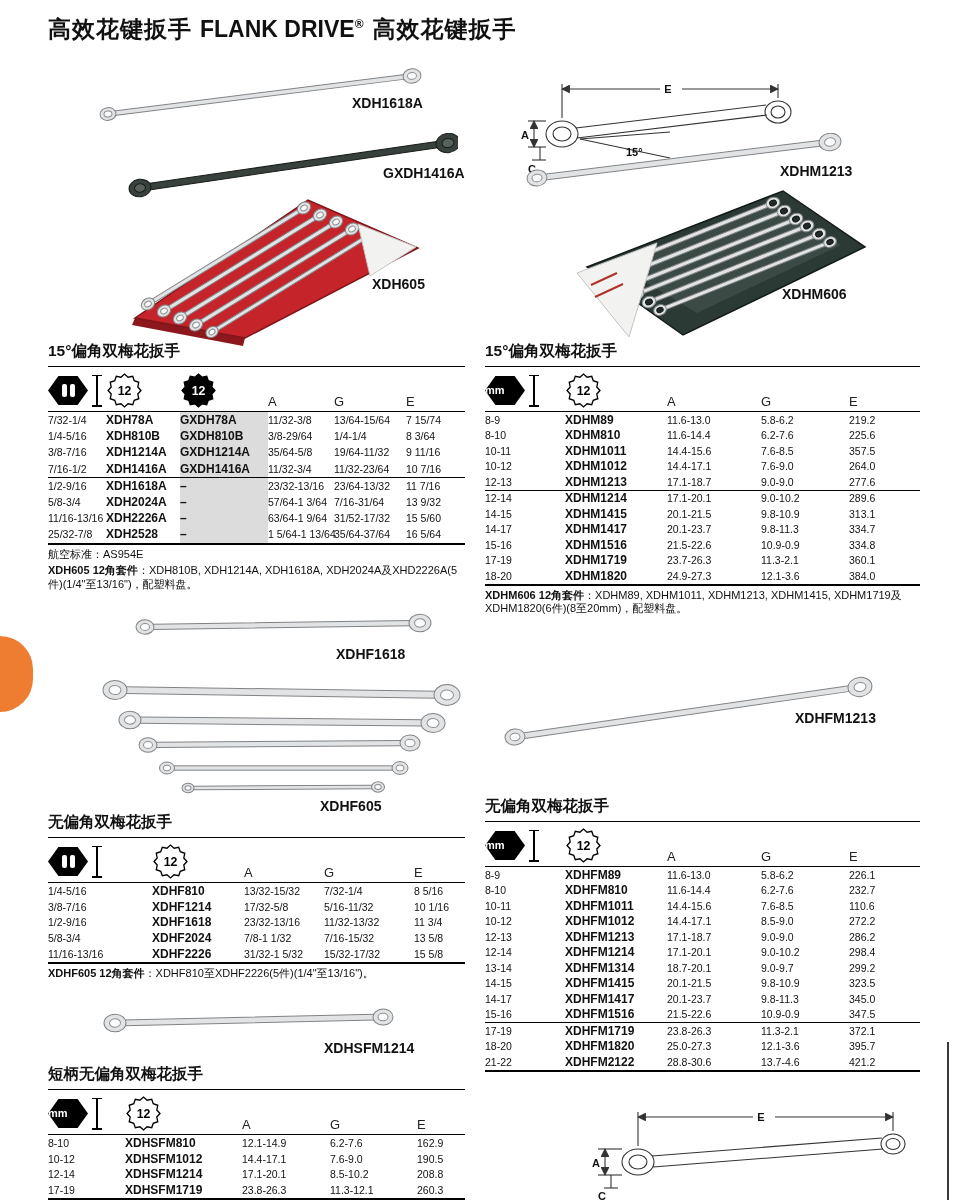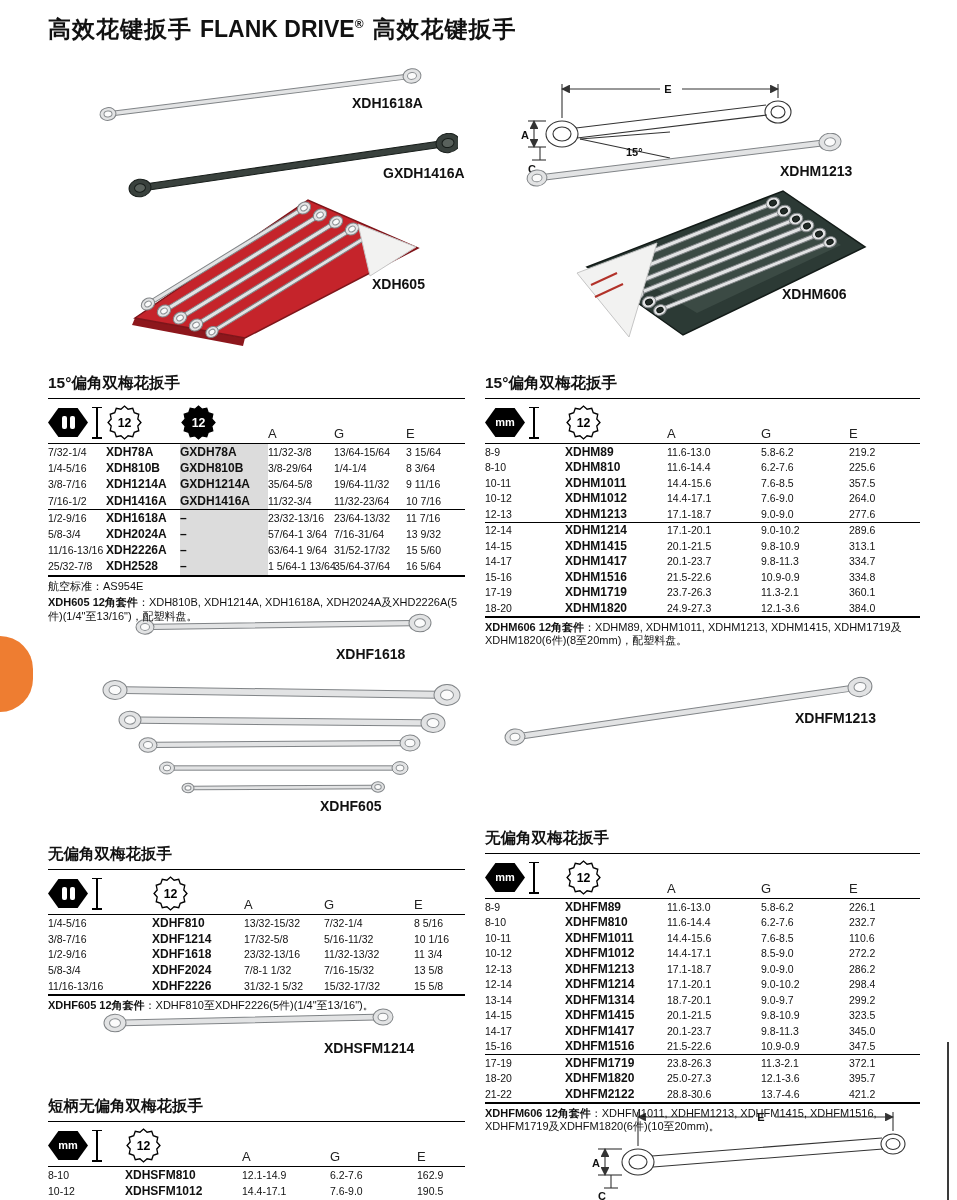--- a/index.html
+++ b/index.html
@@ -6,42 +6,42 @@
   #page{position:relative;width:957px;height:1200px;background:#ffffff;overflow:hidden;
         font-family:"Liberation Sans","DejaVu Sans",sans-serif;color:#111;padding-left:48px;}
   h1{position:absolute;left:48px;top:14px;margin:0;font-size:23px;font-weight:bold;letter-spacing:1px;}
   h1 .en{margin-left:8px;letter-spacing:0;}
   h1 sup{font-size:12px;}
   h1 .cn2{margin-left:8px;}
   .tab{position:absolute;left:0;top:636px;width:33px;height:76px;background:#ee7d31;border-radius:0 40px 40px 0;}
   .vline{position:absolute;left:947px;top:1042px;width:2px;height:158px;background:#3a3a3a;}
   .illus{position:absolute;}
   .plabel{position:absolute;font-weight:bold;font-size:14px;white-space:nowrap;}
-  .sec{position:absolute;margin-top:32px;}
+  .sec{position:absolute;}
   .sec-title{font-weight:bold;font-size:15.5px;margin:0 0 4px 0;}
   table{border-collapse:collapse;table-layout:fixed;width:100%;
         border-top:1.5px solid #000;border-bottom:2px solid #000;}
   thead th{border-bottom:1.5px solid #000;height:42px;}
   th{font-weight:normal;text-align:left;vertical-align:bottom;padding:0 0 2px 0;}
   .collbl{font-size:13px;color:#222;}
   td{font-size:10.5px;padding:0;white-space:nowrap;height:16.2px;vertical-align:middle;}
   .t2 td,.t4 td{height:15.5px;}
   .t3 td,.t5 td{height:15.8px;}
   tr.sep td{border-top:1.5px solid #000;}
   .dt td:nth-child(2){font-weight:bold;font-size:12px;}
   .t1 td:nth-child(3){font-weight:bold;font-size:12px;background:#dcdcdc;}
   .note{font-size:11px;line-height:13.5px;margin-top:3px;}
   .note b{font-size:11px;}
   .hexwrap{display:inline-flex;align-items:center;}
   .hex{display:inline-block;width:40px;height:29px;background:#000;position:relative;
        clip-path:polygon(26% 0,74% 0,100% 50%,74% 100%,26% 100%,0 50%);}
   .hex .bar{position:absolute;top:8px;width:5px;height:13px;background:#fff;border-radius:2px;}
   .hex .bar.b1{left:14px;}
   .hex .bar.b2{left:22px;}
-  .hex .hextext{position:absolute;left:0;right:0;top:8px;text-align:center;color:#fff;
+  .hex .hextext{position:absolute;left:0;right:0;top:8px;text-align:left;color:#fff;
        font-weight:bold;font-size:11px;line-height:13px;}
   .ibeam{display:inline-block;width:10px;height:32px;position:relative;margin-left:4px;}
   .ibeam i{position:absolute;left:4px;top:0;bottom:0;width:1.5px;background:#000;}
   .ibeam b{position:absolute;left:0;right:0;height:1.5px;background:#000;}
   .ibeam b.t{top:0;} .ibeam b.b{bottom:0;}
   .star12{vertical-align:middle;}
   .star12 polygon{fill:#fff;stroke:#000;stroke-width:1.3;}
   .star12 text{font-family:"Liberation Sans",sans-serif;font-size:12px;font-weight:bold;fill:#000;}
   .star12.filled polygon{fill:#000;}
   .star12.filled text{fill:#fff;}
@@ -358,21 +358,21 @@
         <th class="collbl">E</th>
       </tr>
         </thead>
       <tbody>
           <tr>
             <td>7/32-1/4</td>
             <td>XDH78A</td>
             <td>GXDH78A</td>
             <td>11/32-3/8</td>
             <td>13/64-15/64</td>
-            <td>3 15/64</td>
+            <td>7 15/74</td>
           </tr>
           <tr>
             <td>1/4-5/16</td>
             <td>XDH810B</td>
             <td>GXDH810B</td>
             <td>3/8-29/64</td>
             <td>1/4-1/4</td>
             <td>8 3/64</td>
           </tr>
           <tr>
@@ -734,21 +734,20 @@
           </tr>
           <tr>
             <td>21-22</td>
             <td>XDHFM2122</td>
             <td>28.8-30.6</td>
             <td>13.7-4.6</td>
             <td>421.2</td>
           </tr>
         </tbody>
     </table>
-    <div class="note"><b>XDHFM606 12角套件</b><span>：XDHFM1011, XDHFM1213, XDHFM1415, XDHFM1516, XDHFM1719及XDHFM1820(6件)(10至20mm)。</span></div>
   </section>
 
   <section class="sec" style="left:48px;top:1064px;width:417px">
     <div class="sec-title">短柄无偏角双梅花扳手</div>
     <table class="dt t5">
       <colgroup>
           <col style="width:77px">
           <col style="width:117px">
           <col style="width:88px">
           <col style="width:87px">

